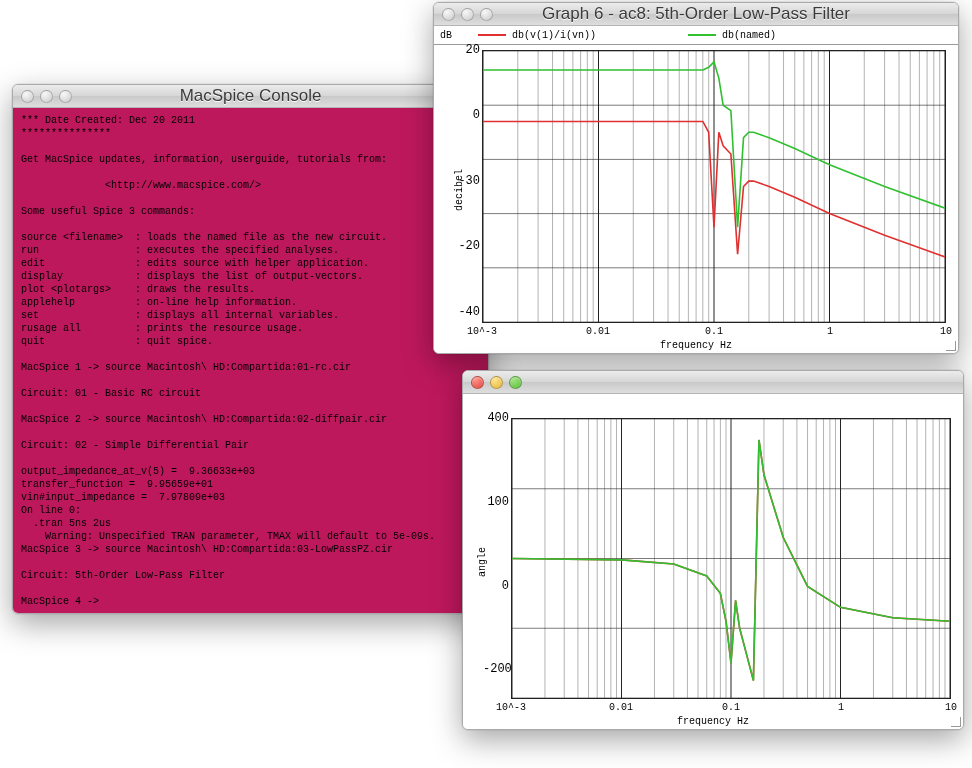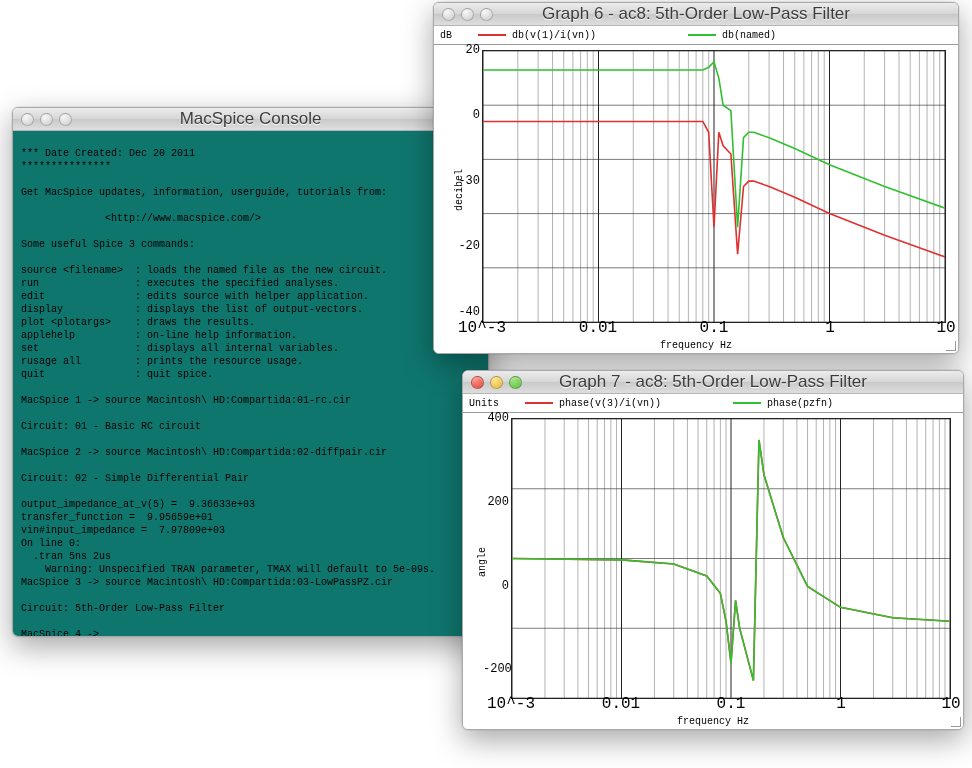--- a/index.html
+++ b/index.html
@@ -47,27 +47,27 @@
   .title {
     position: absolute;
     left: 0; right: 0;
     text-align: center;
     font-size: 17px;
     color: #3a3a3a;
     text-shadow: 0 1px 0 #fff;
     pointer-events: none;
   }
   .console-body {
-    padding: 16px 8px 8px 8px;
+    padding: 6px 8px 8px 8px;
     font-family: Monaco, "Courier New", monospace;
     font-size: 10px;
     line-height: 13px;
     white-space: pre;
     color: #000;
-    background: #0f766e;
+    background: #be185d;
     overflow: hidden;
   }
   .graph-body {
     position: relative;
     background: #fff;
     height: calc(100% - 23px);
   }
   .legend {
     height: 18px;
     border-bottom: 1px solid #999;
@@ -109,38 +109,38 @@
     width: 26px;
     text-align: right;
     font-family: Monaco, "Courier New", monospace;
     font-size: 12px;
     transform: translateY(-50%);
   }
   .xtick {
     position: absolute;
     bottom: 16px;
     font-family: Monaco, "Courier New", monospace;
-    font-size: 16px;
+    font-size: 10px;
     transform: translateX(-50%);
   }
   .resize {
     position:absolute; right:1px; bottom:1px; width:13px; height:13px;
   }
   .resize::before, .resize::after {
     content:""; position:absolute; right:1px; bottom:1px;
     border-right:1px solid #999; border-bottom:1px solid #999;
   }
   .resize::before { width:9px; height:9px; }
   .resize::after  { width:5px; height:5px; }
   svg { display:block; }
 </style>
 </head>
 <body>
 
-<div class="win" style="left:12px; top:84px; width:475px; height:528px;margin-top:23px;">
+<div class="win" style="left:12px; top:84px; width:475px; height:528px;">
   <div class="titlebar">
     <div class="traffic">
       <span class="dot gray"></span>
       <span class="dot gray"></span>
       <span class="dot gray"></span>
     </div>
     <div class="title">MacSpice Console</div>
   </div>
   <div class="console-body">*** Date Created: Dec 20 2011
 ***************
@@ -268,36 +268,27 @@
   </div>
 </div>
 
 <div class="win" style="left:462px; top:370px; width:500px; height:358px;">
   <div class="titlebar">
     <div class="traffic">
       <span class="dot red"></span>
       <span class="dot yellow"></span>
       <span class="dot green"></span>
     </div>
-    <div class="title">Graph 7 - ac8: 5th-Order Low-Pass Filter</div>
   </div>
   <div class="graph-body">
-    <div class="legend">
-      <span class="leg-unit">Units</span>
-      <span class="legline" style="background:#e03030"></span>
-      <span>phase(v(3)/i(vn))</span>
-      <span style="width:60px"></span>
-      <span class="legline" style="background:#30c030"></span>
-      <span>phase(pzfn)</span>
-    </div>
     <div class="ylabel">angle</div>
     <div class="xlabel">frequency   Hz</div>
 
     <div class="ytick" style="top:24px">400</div>
-    <div class="ytick" style="top:calc(24px + 25%)">200</div>
+    <div class="ytick" style="top:calc(24px + 25%)">100</div>
     <div class="ytick" style="top:calc(24px + 50%)">0</div>
     <div class="ytick" style="top:calc(24px + 75%)">-200</div>
 
     <div class="plot">
       <svg id="svg7" width="100%" height="100%" viewBox="0 0 440 280" preserveAspectRatio="none">
           <line x1="0" x2="0" y1="0" y2="280" stroke="#222" stroke-width="1"></line>
           <line x1="33.11329952303794" x2="33.11329952303794" y1="0" y2="280" stroke="#666" stroke-width="0.5"></line>
           <line x1="52.483338019162886" x2="52.483338019162886" y1="0" y2="280" stroke="#666" stroke-width="0.5"></line>
           <line x1="66.22659904607588" x2="66.22659904607588" y1="0" y2="280" stroke="#666" stroke-width="0.5"></line>
           <line x1="76.88670047696206" x2="76.88670047696206" y1="0" y2="280" stroke="#666" stroke-width="0.5"></line>

